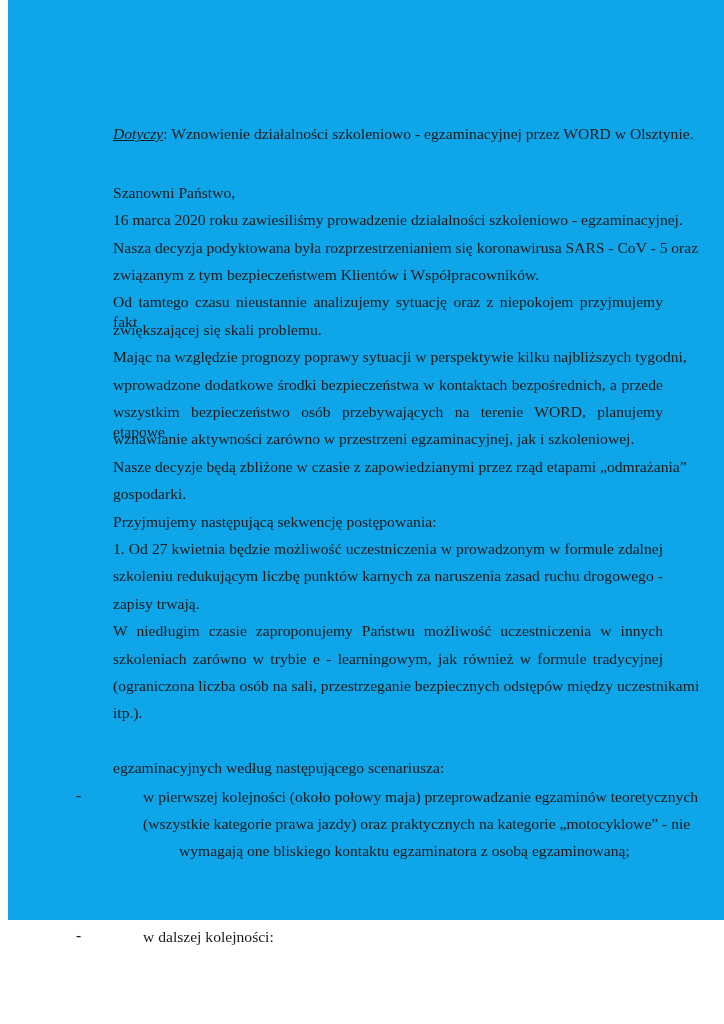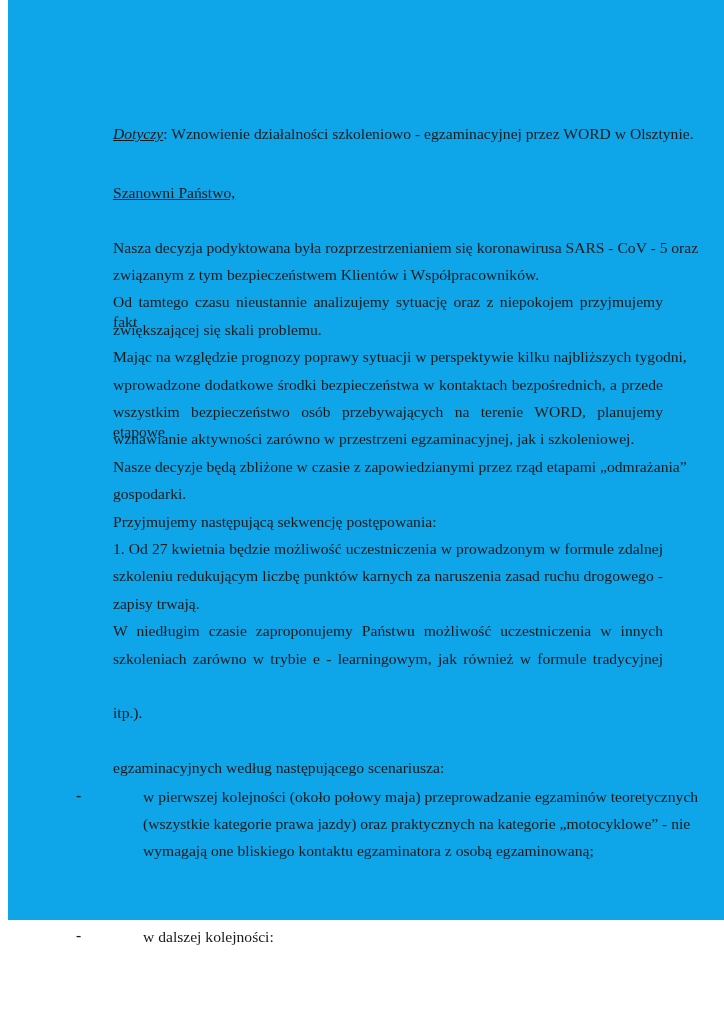--- a/index.html
+++ b/index.html
@@ -56,46 +56,48 @@
   </style>
 </head>
 <body>
 
 <div class="page">
 
   <div class="line" style="top:124px;">
     <span class="subject-label">Dotyczy</span><span>: </span><span>Wznowienie działalności szkoleniowo - egzaminacyjnej przez WORD w Olsztynie.</span>
   </div>
 
-  <div class="line" style="top:183px;text-decoration:underline;">Szanowni Państwo,</div>
+  <div class="line" style="top:183px;">Szanowni Państwo,</div>
 
+  <div class="line" style="top:210px;">16 marca 2020 roku zawiesiliśmy prowadzenie działalności szkoleniowo - egzaminacyjnej.</div>
   <div class="line" style="top:238px;">Nasza decyzja podyktowana była rozprzestrzenianiem się koronawirusa SARS - CoV - 5 oraz</div>
   <div class="line" style="top:265px;">związanym z tym bezpieczeństwem Klientów i Współpracowników.</div>
   <div class="line justify" style="top:292px;">Od tamtego czasu nieustannie analizujemy sytuację oraz z niepokojem przyjmujemy fakt</div>
   <div class="line" style="top:320px;">zwiększającej się skali problemu.</div>
   <div class="line" style="top:347px;">Mając na względzie prognozy poprawy sytuacji w perspektywie kilku najbliższych tygodni,</div>
   <div class="line justify" style="top:375px;">wprowadzone dodatkowe środki bezpieczeństwa w kontaktach bezpośrednich, a przede</div>
   <div class="line justify" style="top:402px;">wszystkim bezpieczeństwo osób przebywających na terenie WORD, planujemy etapowe</div>
   <div class="line" style="top:429px;">wznawianie aktywności zarówno w przestrzeni egzaminacyjnej, jak i szkoleniowej.</div>
   <div class="line" style="top:457px;">Nasze decyzje będą zbliżone w czasie z zapowiedzianymi przez rząd etapami „odmrażania”</div>
   <div class="line" style="top:484px;">gospodarki.</div>
   <div class="line" style="top:512px;">Przyjmujemy następującą sekwencję postępowania:</div>
   <div class="line justify" style="top:539px;">1. Od 27 kwietnia będzie możliwość uczestniczenia w prowadzonym w formule zdalnej</div>
   <div class="line justify" style="top:566px;">szkoleniu redukującym liczbę punktów karnych za naruszenia zasad ruchu drogowego -</div>
   <div class="line" style="top:594px;">zapisy trwają.</div>
   <div class="line justify" style="top:649px;">szkoleniach zarówno w trybie e - learningowym, jak również w formule tradycyjnej</div>
   <div class="line justify" style="top:621px;">W niedługim czasie zaproponujemy Państwu możliwość uczestniczenia w innych</div>
+  <div class="line" style="top:676px;">(ograniczona liczba osób na sali, przestrzeganie bezpiecznych odstępów między uczestnikami</div>
   <div class="line" style="top:703px;">itp.).</div>
   <div class="line" style="top:758px;">egzaminacyjnych według następującego scenariusza:</div>
 
   <div>
     <span class="dash" style="top:785px;">-</span>
     <div class="bullet-line" style="top:787px;">w pierwszej kolejności (około połowy maja) przeprowadzanie egzaminów teoretycznych</div>
     <div class="bullet-line" style="top:814px;">(wszystkie kategorie prawa jazdy) oraz praktycznych na kategorie „motocyklowe” - nie</div>
-    <div class="bullet-line" style="top:841px;">wymagają one bliskiego kontaktu egzaminatora z osobą egzaminowaną;</div>
+    <div class="bullet-line" style="top:841px;margin-left:36px;">wymagają one bliskiego kontaktu egzaminatora z osobą egzaminowaną;</div>
   </div>
 
   <div>
     <span class="dash" style="top:925px;">-</span>
     <div class="bullet-line" style="top:927px;">w dalszej kolejności:</div>
   </div>
 
 </div>
 
 </body></html>

